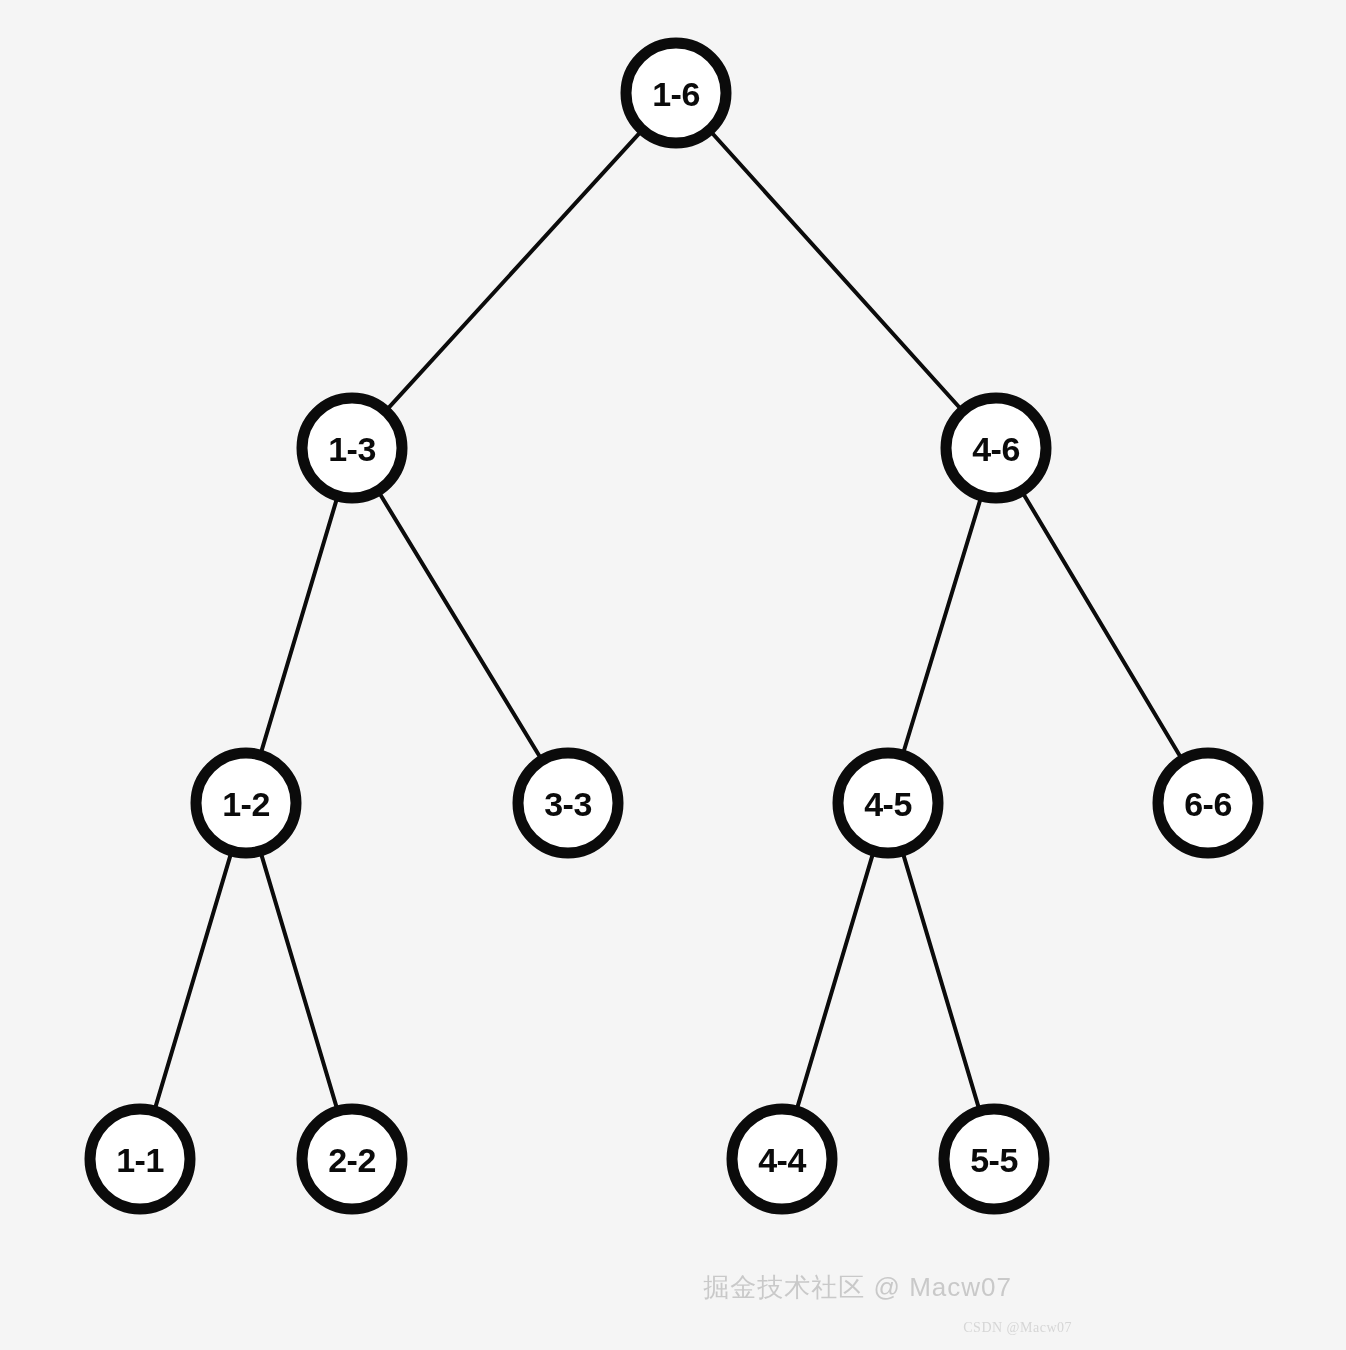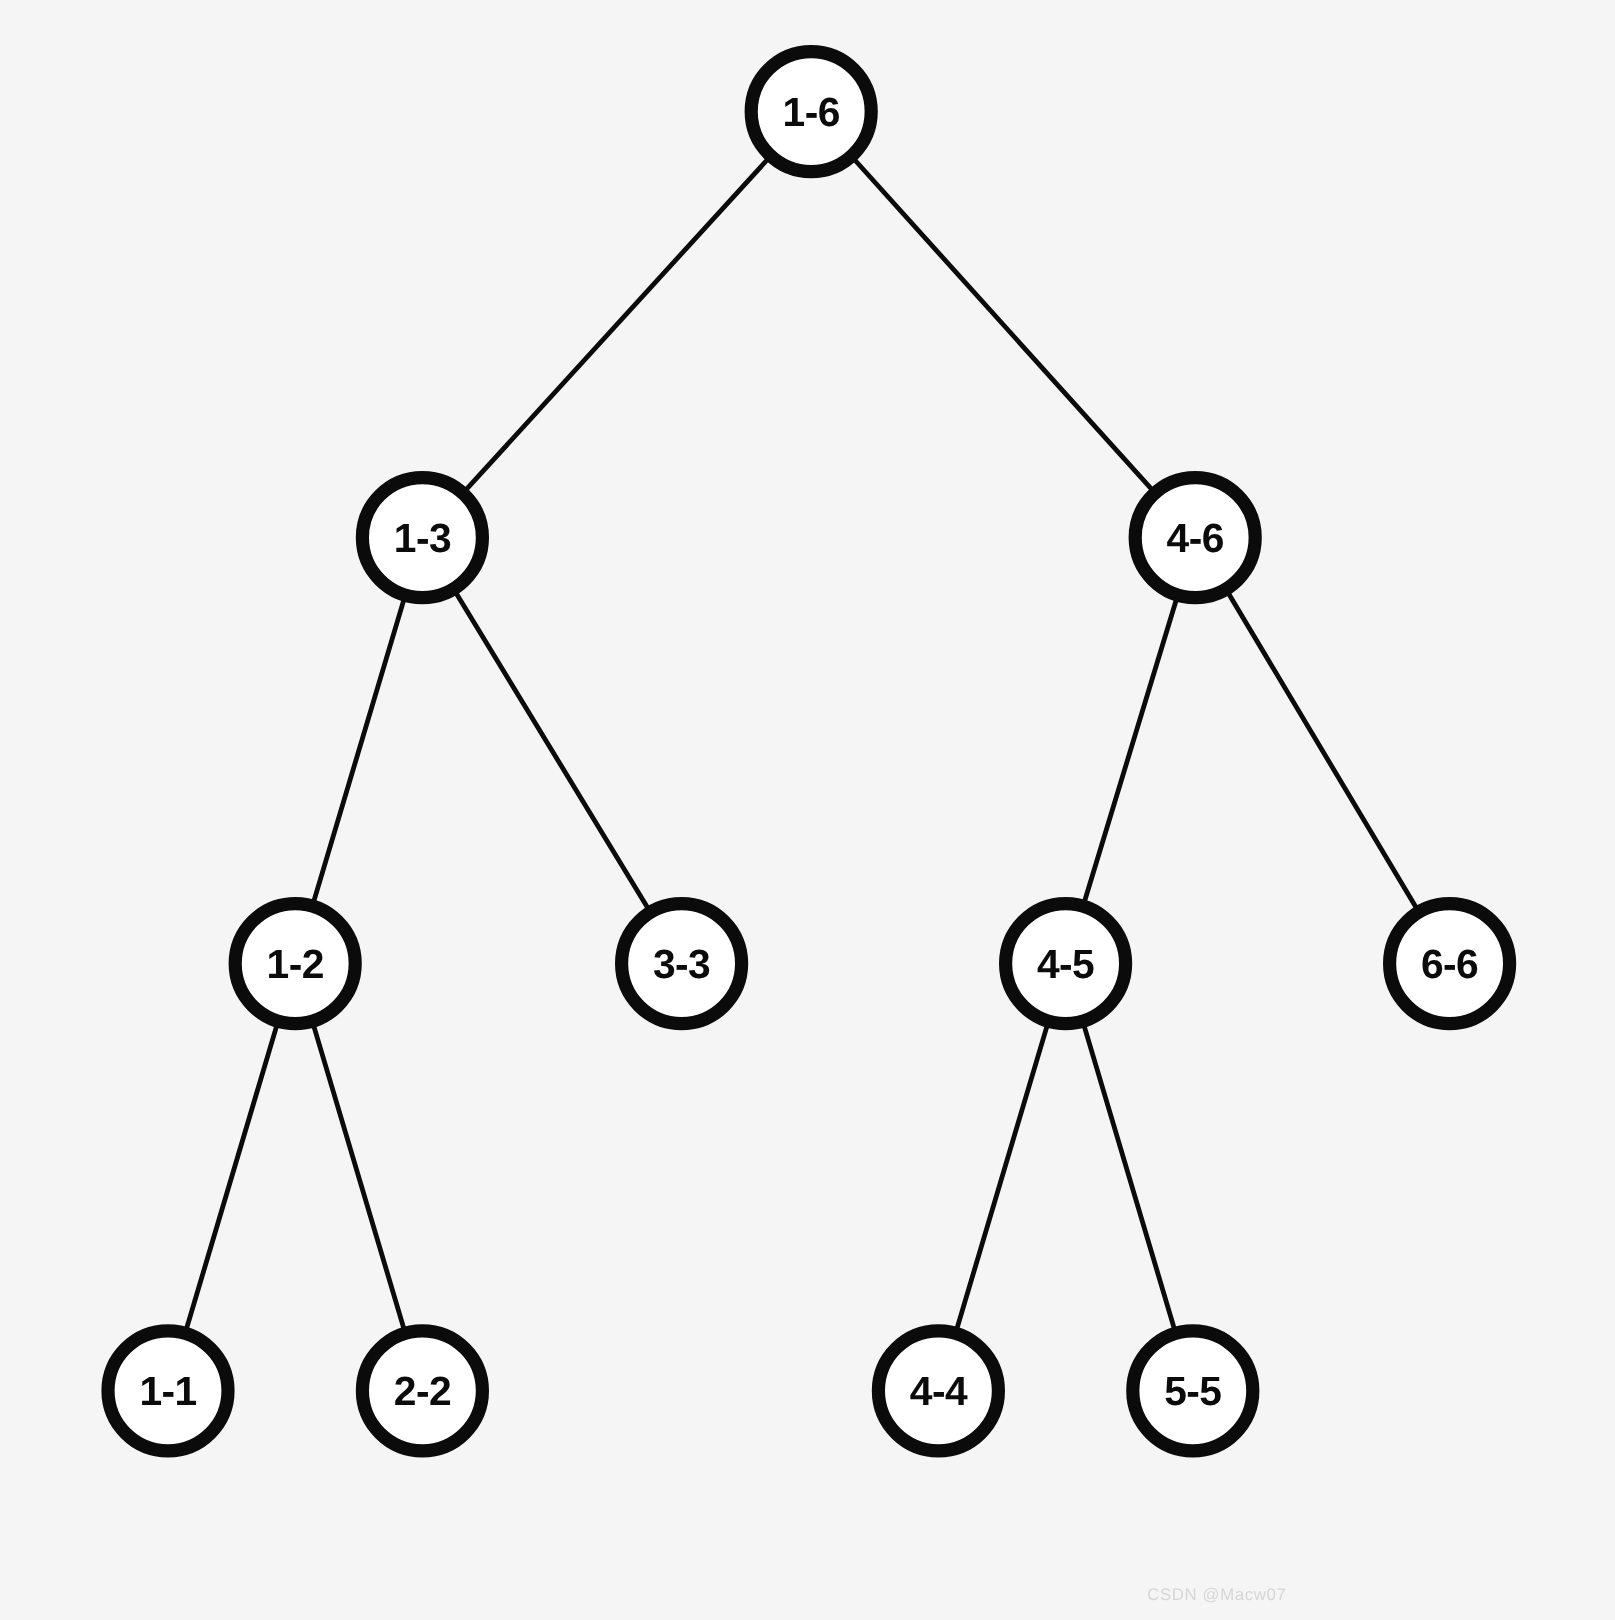--- a/index.html
+++ b/index.html
@@ -43,21 +43,21 @@
     font-family: "Liberation Sans", sans-serif;
     font-size: 26px;
     color: #c9c9c9;
     white-space: nowrap;
     letter-spacing: 1px;
   }
   .watermark-sub {
     position: absolute;
     right: 24px;
     bottom: 14px;
-    font-family: Liberation Sans, sans-serif;
+    font-family: Liberation Serif, serif;
     font-size: 14px;
     color: #d6d6d6;
     white-space: nowrap;
     letter-spacing: 0.5px;
   }
 </style>
 </head>
 <body>
 
 <div id="diagram-root">
@@ -115,14 +115,15 @@
           <circle cx="782" cy="1159" r="50" fill="#ffffff" stroke="#0b0b0b" stroke-width="11"></circle>
           <text x="782" y="1160" class="node-label">4-4</text>
         </g>
         <g>
           <circle cx="994" cy="1159" r="50" fill="#ffffff" stroke="#0b0b0b" stroke-width="11"></circle>
           <text x="994" y="1160" class="node-label">5-5</text>
         </g>
       </g>
   </svg>
 
+  <div class="watermark-main">掘金技术社区 @ Macw07</div>
   <div class="watermark-sub">CSDN @Macw07</div>
 </div>
 
 </body></html>

